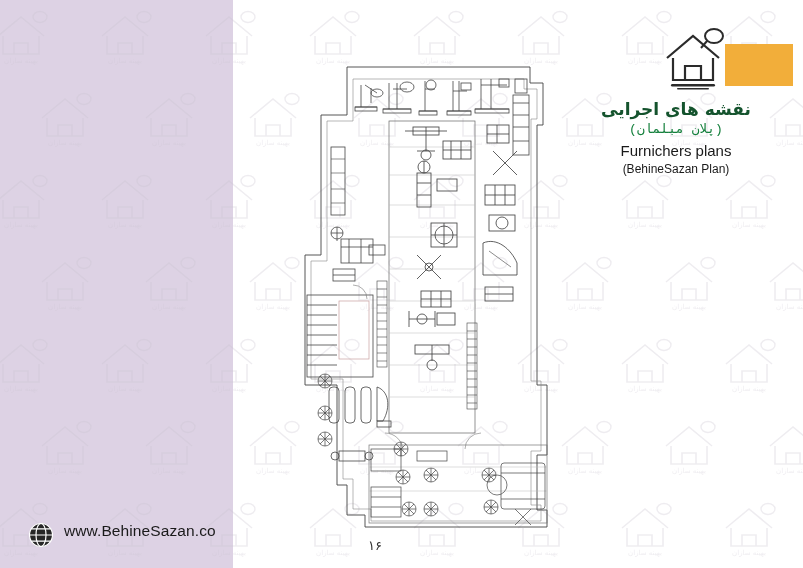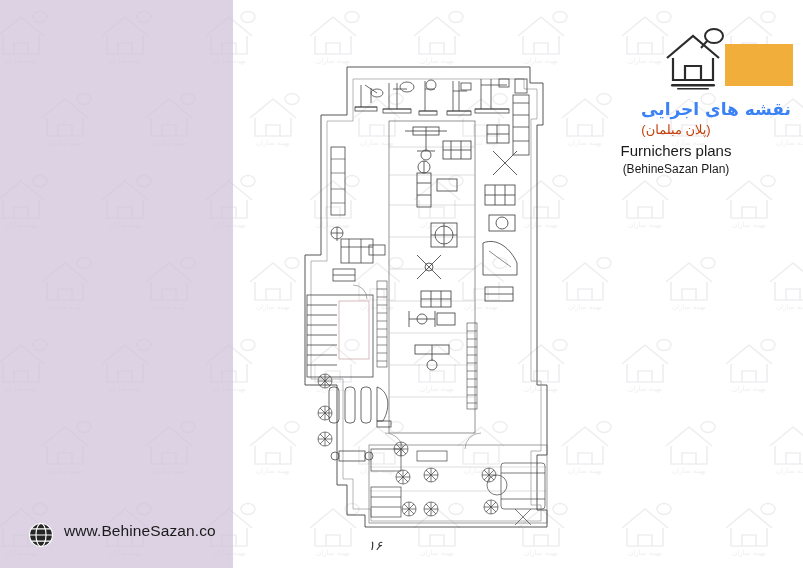--- a/index.html
+++ b/index.html
@@ -85,30 +85,29 @@
     right: -2px;
     top: 26px;
     width: 68px;
     height: 42px;
     background: #f2ae3a;
   }
   #title-fa {
     font-family: "DejaVu Sans", sans-serif;
     font-size: 17px;
     font-weight: bold;
-    color: #3b82f6;
+    color: #14532d;
     direction: rtl;
     line-height: 1.35;
     margin-top: 2px;
-    text-align: right;
   }
   #subtitle-fa {
-    font-family: Liberation Sans, sans-serif;
+    font-family: Liberation Mono, monospace;
     font-size: 13px;
-    color: #c2410c;
+    color: #15803d;
     direction: rtl;
     line-height: 1.35;
   }
   #title-en {
     font-family: "Liberation Sans", sans-serif;
     font-size: 15px;
     color: #1a1a1a;
     line-height: 1.4;
     margin-top: 2px;
   }
@@ -143,21 +142,20 @@
   
   #page-number {
     position: absolute;
     left: 355px;
     bottom: 15px;
     width: 40px;
     text-align: center;
     font-family: "DejaVu Sans", sans-serif;
     font-size: 13px;
     color: #333;
-    font-style: italic;
   }
 </style>
 </head>
 <body>
 
 <div id="page">
 
   <div id="left-band"></div>
 
   <div class="wm-layer" id="wm-layer">

